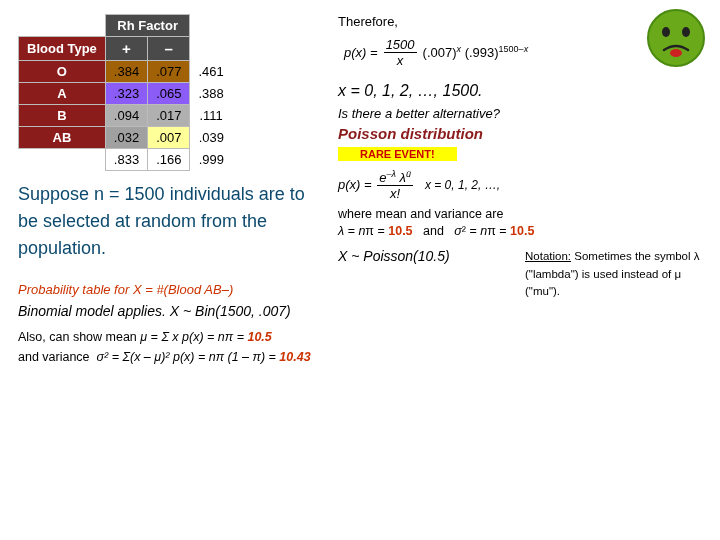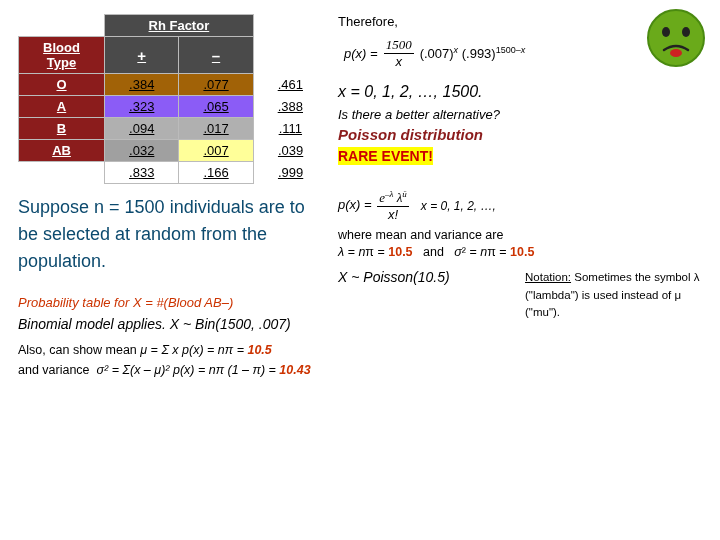--- a/index.html
+++ b/index.html
@@ -40,23 +40,22 @@
     }
 
     
     .blood-table {
       border-collapse: collapse;
       font-size: 13px;
       margin-bottom: 10px;
     }
     .blood-table th, .blood-table td {
       border: 1px solid #bbb;
-      padding: 3px 24px;
+      padding: 3px 8px;
       text-align: center;
-      text-decoration: underline;
     }
     .blood-table .header-rh {
       background: #4a4a4a;
       color: #fff;
       font-weight: bold;
       text-align: center;
     }
     .blood-table .header-rh-empty {
       border: none;
       background: transparent;
@@ -124,21 +123,20 @@
       flex-direction: column;
       align-items: center;
       vertical-align: middle;
       margin: 0 2px;
       font-style: italic;
     }
     .fraction .num {
       border-bottom: 1px solid #000;
       padding: 0 2px;
       font-size: 13px;
-      font-family: Liberation Serif, serif;
     }
     .fraction .den {
       padding: 0 2px;
       font-size: 13px;
     }
     .x-range {
       font-style: italic;
       font-size: 16px;
       text-align: left;
       margin-bottom: 6px;
@@ -153,24 +151,24 @@
       color: #8b1c1c;
       font-weight: bold;
       font-size: 15px;
       font-style: italic;
       margin-bottom: 4px;
     }
     .rare-event {
       background: #ffff00;
       color: #cc0000;
       font-weight: bold;
-      font-size: 14px;
+      font-size: 11px;
       display: inline-block;
-      padding: 1px 0;
-      margin-bottom: 24px;
+      padding: 1px 22px;
+      margin-bottom: 8px;
     }
     .poisson-formula-row {
       display: flex;
       align-items: center;
       gap: 10px;
       margin-bottom: 6px;
     }
     .poisson-formula {
       font-style: italic;
       font-size: 13px;

